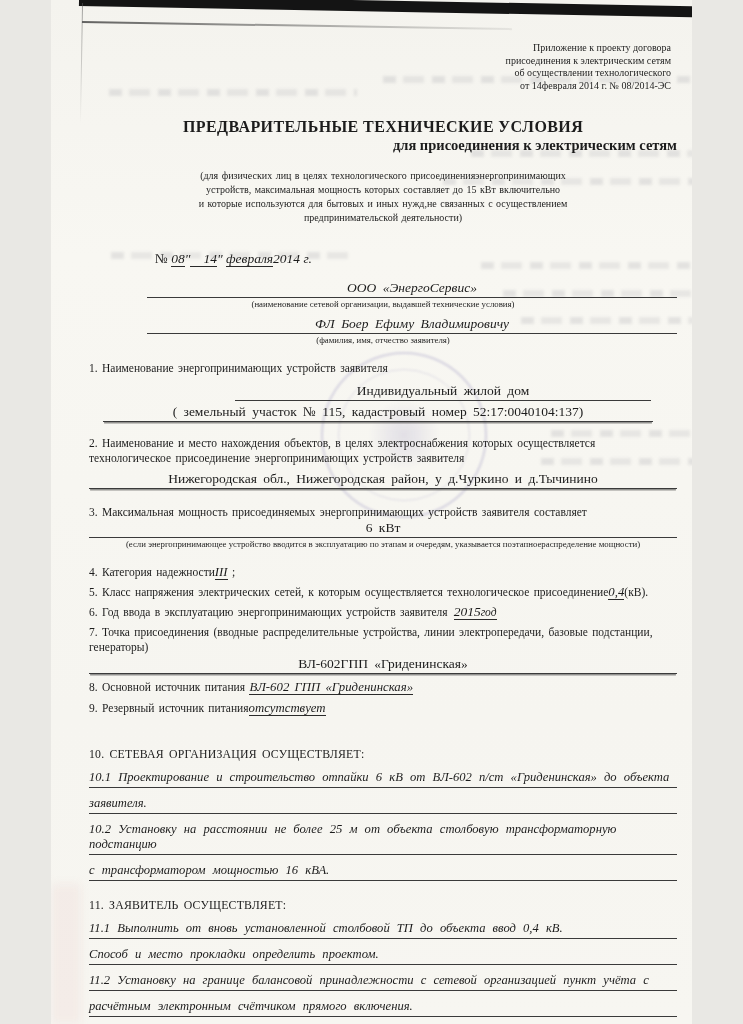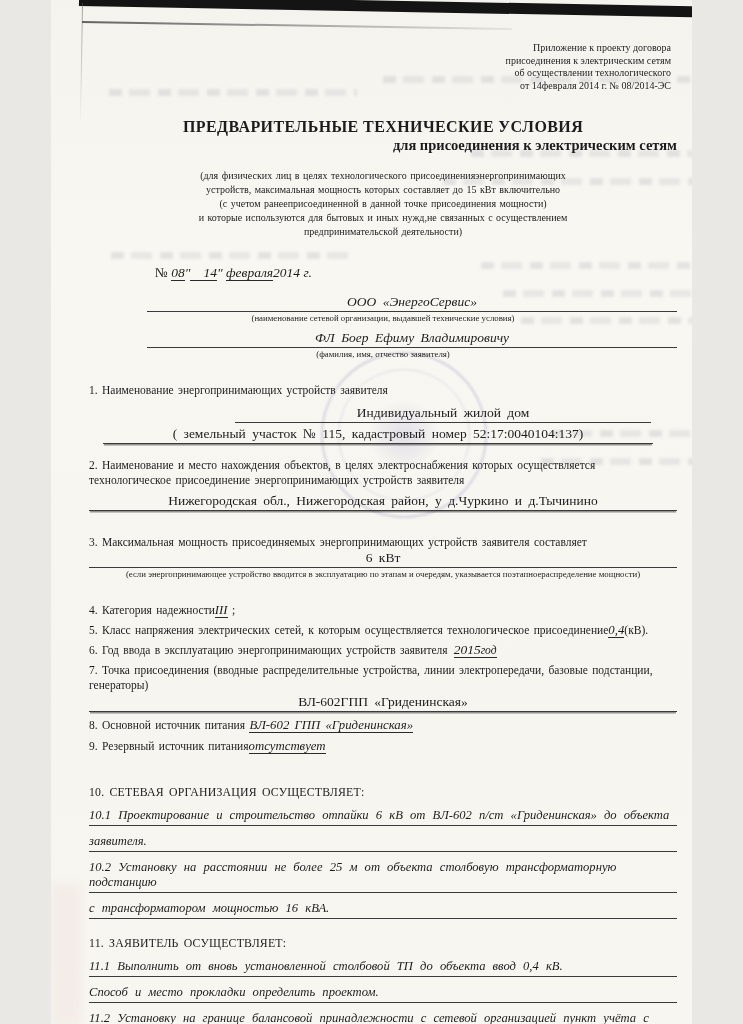--- a/index.html
+++ b/index.html
@@ -50,21 +50,21 @@
   .uv  { font-style:italic; border-bottom:1.2px solid #2a2a2a; }
   .uv.sp { padding-left:13px; }
 
   .field-value { text-align:center; font-style:italic; font-size:13.5px; word-spacing:3px;
                  border-bottom:1.2px solid #3a3a3a; padding-bottom:1px; }
   .field-caption { text-align:center; font-size:8.8px; color:#242424; padding-top:1px; }
   .f-org { margin-top:13px; }  .f-org .field-value, .f-app .field-value { margin:0 0 0 58px; }
   .f-app { margin-top:7px; }
 
   .item-label { font-size:11.5px; line-height:15.5px; word-spacing:1.5px; }
-  .mt16 { margin-top:24px; } .mt14 { margin-top:14px; } .mt6 { margin-top:6px; } .mt4 { margin-top:4px; }
+  .mt16 { margin-top:16px; } .mt14 { margin-top:14px; } .mt6 { margin-top:6px; } .mt4 { margin-top:4px; }
 
   .vrow { text-align:center; font-size:13.5px; word-spacing:3px;
           border-bottom:1.2px solid #3a3a3a; padding-bottom:1px; }
   .dbl  { box-shadow:0 2.6px 0 -1.1px rgba(45,45,45,.5); }
   .r1v1 { margin:6px 26px 0 146px; }
   .r1v2 { margin:3px 24px 0 14px; }
 
   .ivu { font-style:italic; font-size:12.8px; border-bottom:1.1px solid #2a2a2a; word-spacing:2px; }
   .gap6 { margin-left:6px; } .big { font-size:13.5px; }
 
@@ -102,21 +102,20 @@
       <div>об осуществлении технологического</div>
       <div>от  14февраля  2014 г.  № 08/2014-ЭС</div>
     </div>
 
     <h1 class="title1">ПРЕДВАРИТЕЛЬНЫЕ  ТЕХНИЧЕСКИЕ УСЛОВИЯ</h1>
     <div class="title2">для присоединения к электрическим сетям</div>
 
     <div class="intro">
       <div>(для физических лиц в целях технологического присоединенияэнергопринимающих</div>
       <div>устройств, максимальная мощность которых  составляет до 15 кВт включительно</div>
-      <div>(с учетом ранееприсоединенной в данной точке присоединения мощности)</div>
       <div>и которые используются для бытовых и иных нужд,не связанных с осуществлением</div>
       <div>предпринимательской деятельности)</div>
     </div>
 
     <div class="numline">
       <span class="up">№ </span><span class="uv">08</span><span>"</span><span class="uv sp">14</span><span>"</span> <span class="uv">февраля</span><span>2014 г.</span>
     </div>
 
     <div class="f-org">
       <div class="field-value">ООО «ЭнергоСервис»</div>

